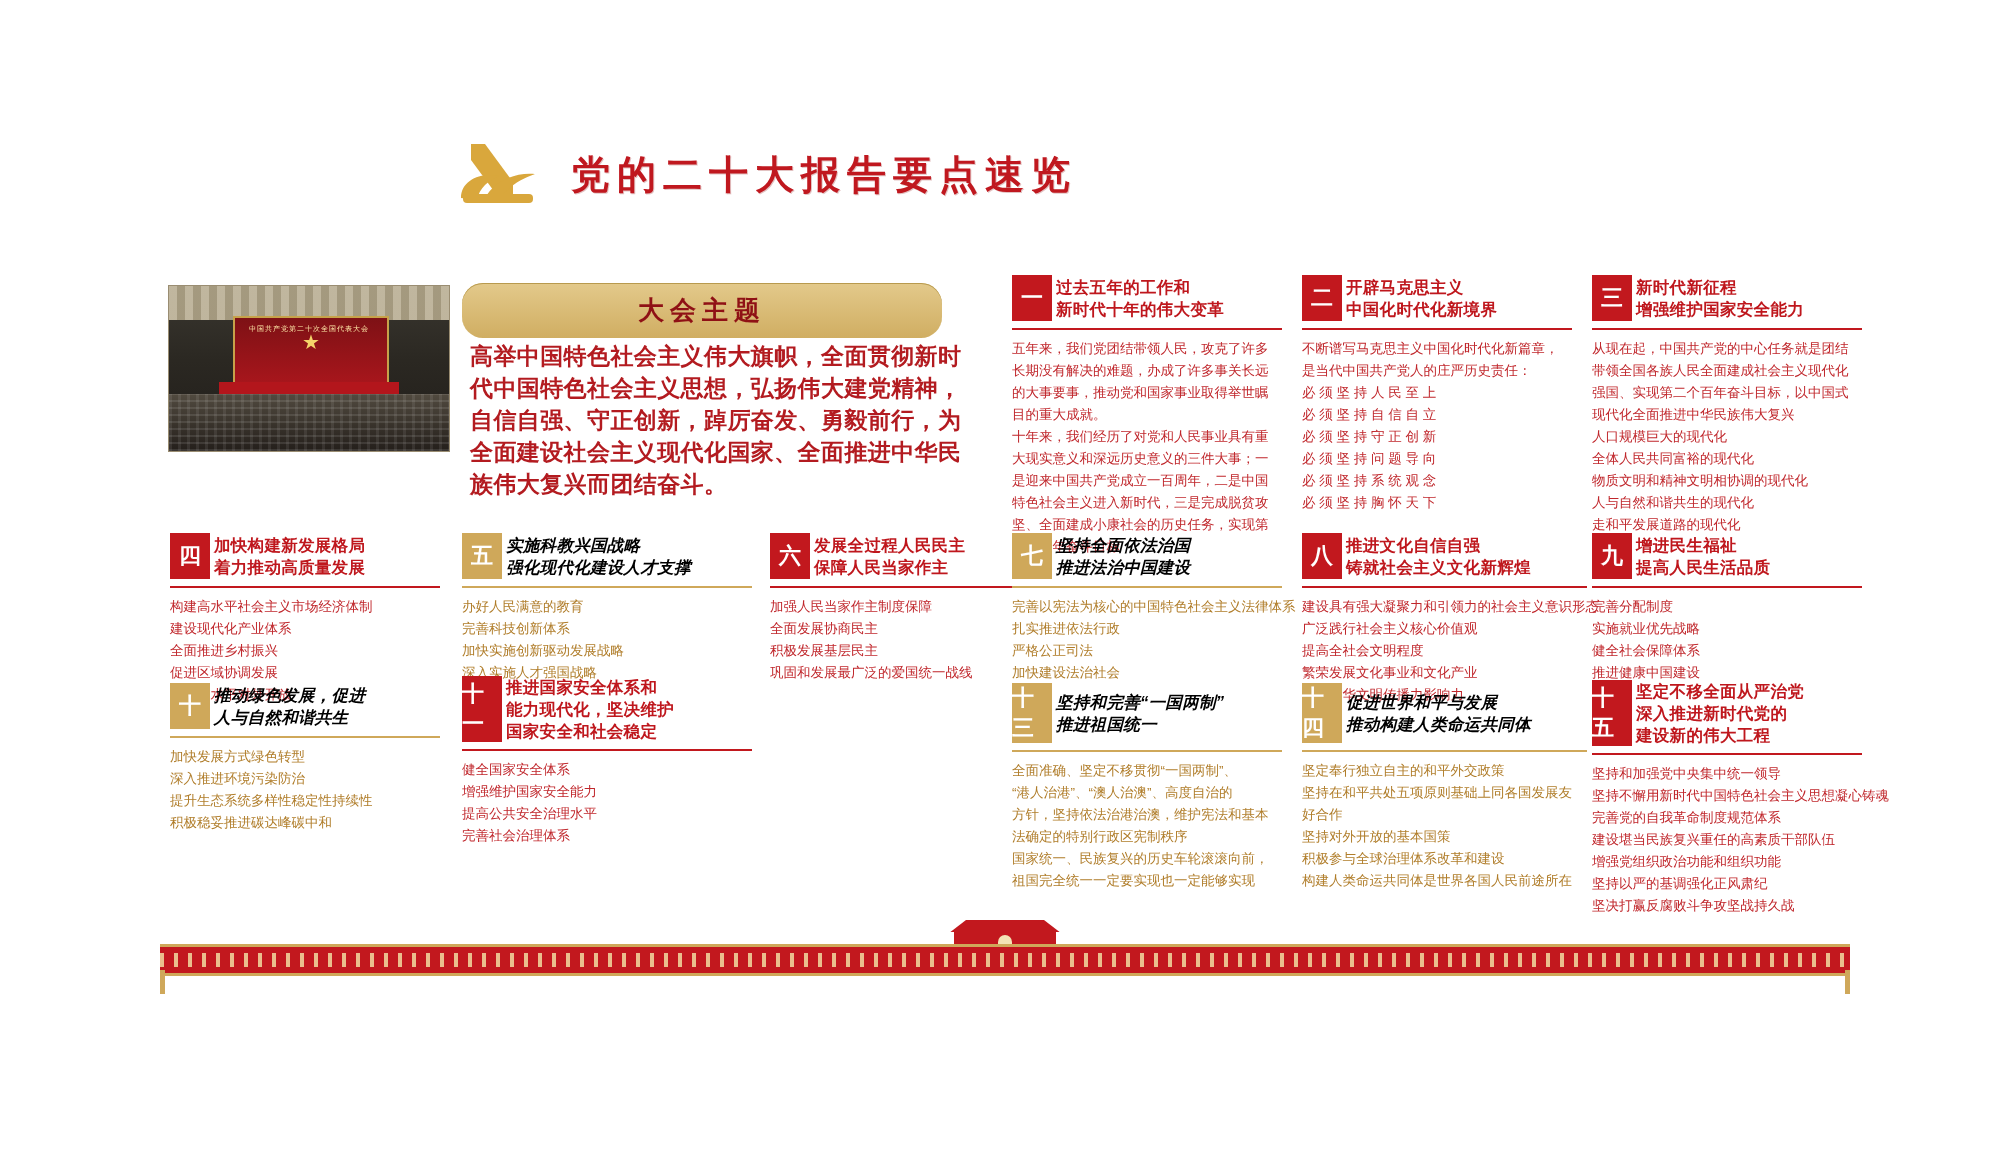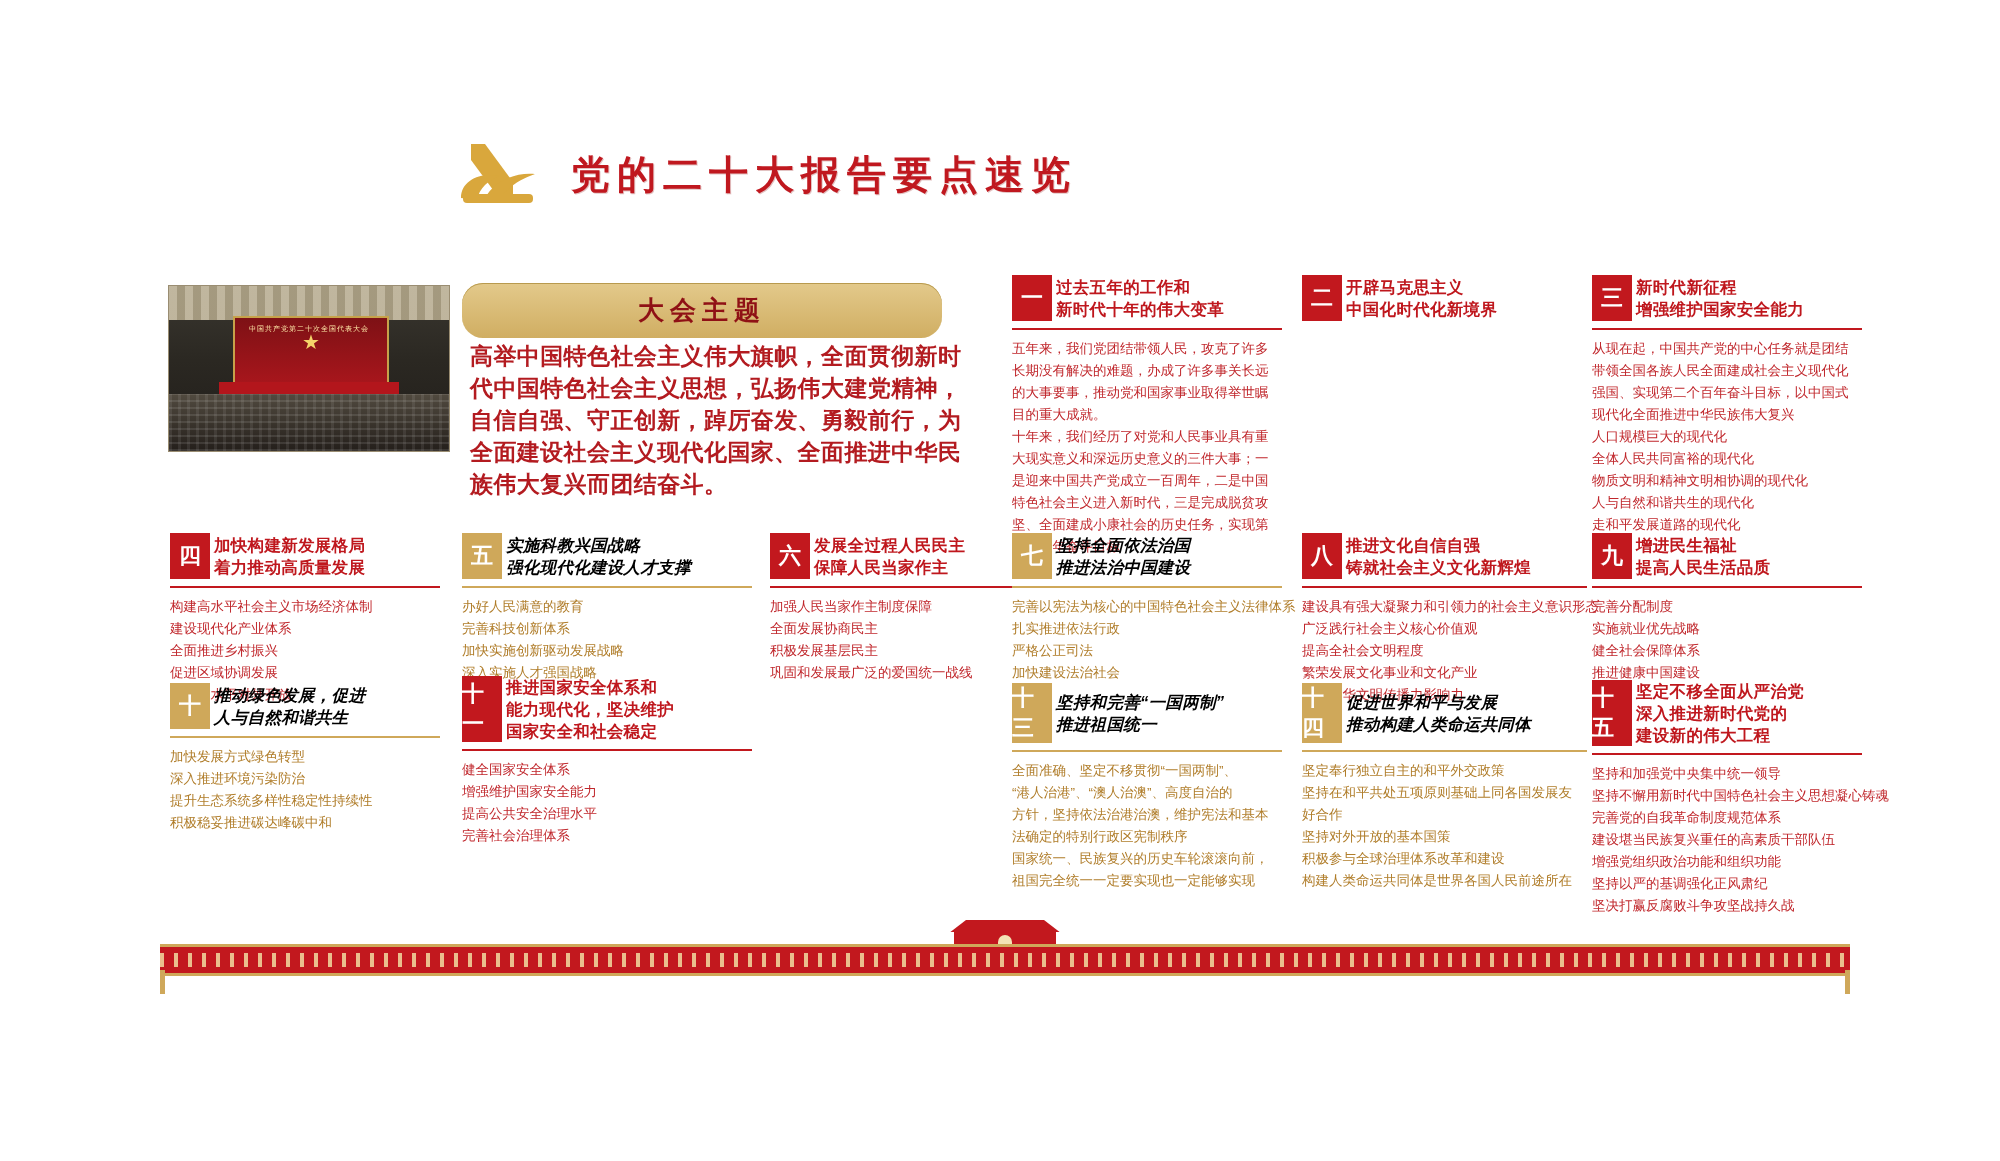--- a/index.html
+++ b/index.html
@@ -281,20 +281,30 @@
       </div>
     </div>
   <div class="card" id="c1" style="left:1302px; top:275px;  width:270px;">
       <div class="head">
         <div class="num red">二</div>
         <div class="head-title red">
           <div>开辟马克思主义</div>
           <div>中国化时代化新境界</div>
         </div>
       </div>
+      <div class="body">
+        <div class="ln">不断谱写马克思主义中国化时代化新篇章，</div>
+        <div class="ln">是当代中国共产党人的庄严历史责任：</div>
+        <div class="ln">必 须 坚 持 人 民 至 上</div>
+        <div class="ln">必 须 坚 持 自 信 自 立</div>
+        <div class="ln">必 须 坚 持 守 正 创 新</div>
+        <div class="ln">必 须 坚 持 问 题 导 向</div>
+        <div class="ln">必 须 坚 持 系 统 观 念</div>
+        <div class="ln">必 须 坚 持 胸 怀 天 下</div>
+      </div>
     </div>
   <div class="card" id="c2" style="left:1592px; top:275px;  width:270px;">
       <div class="head">
         <div class="num red">三</div>
         <div class="head-title red">
           <div>新时代新征程</div>
           <div>增强维护国家安全能力</div>
         </div>
       </div>
       <div class="body">

